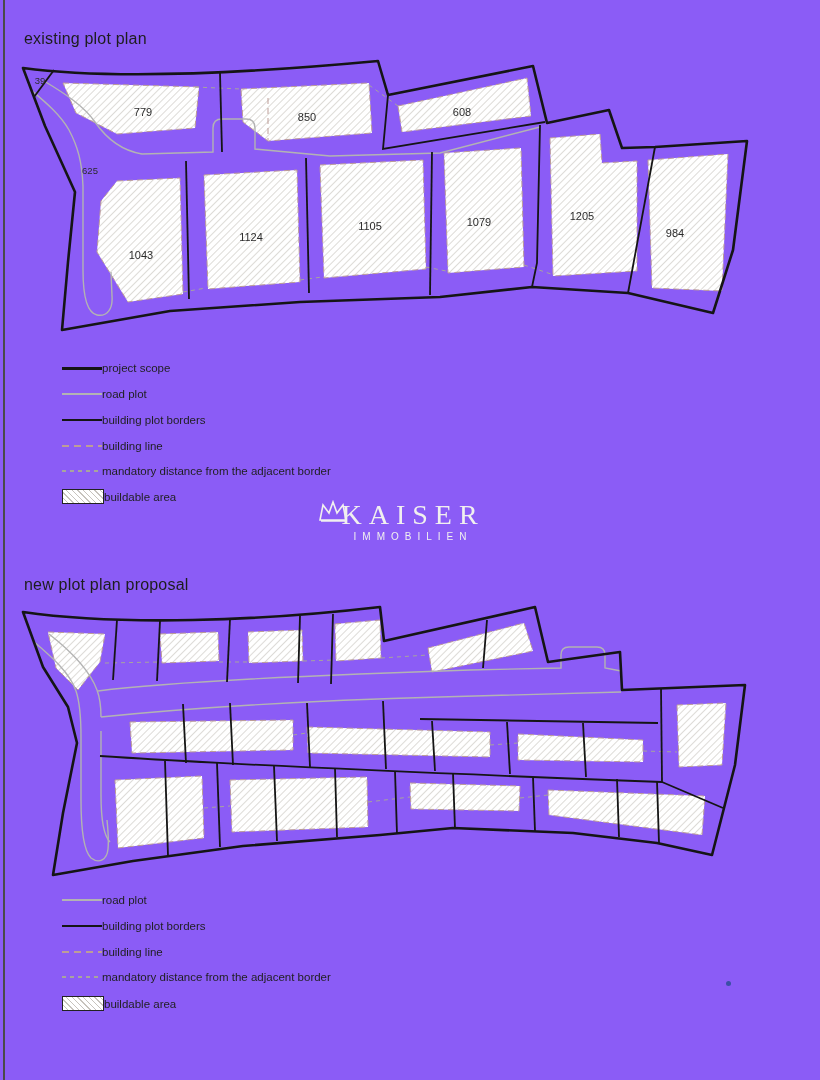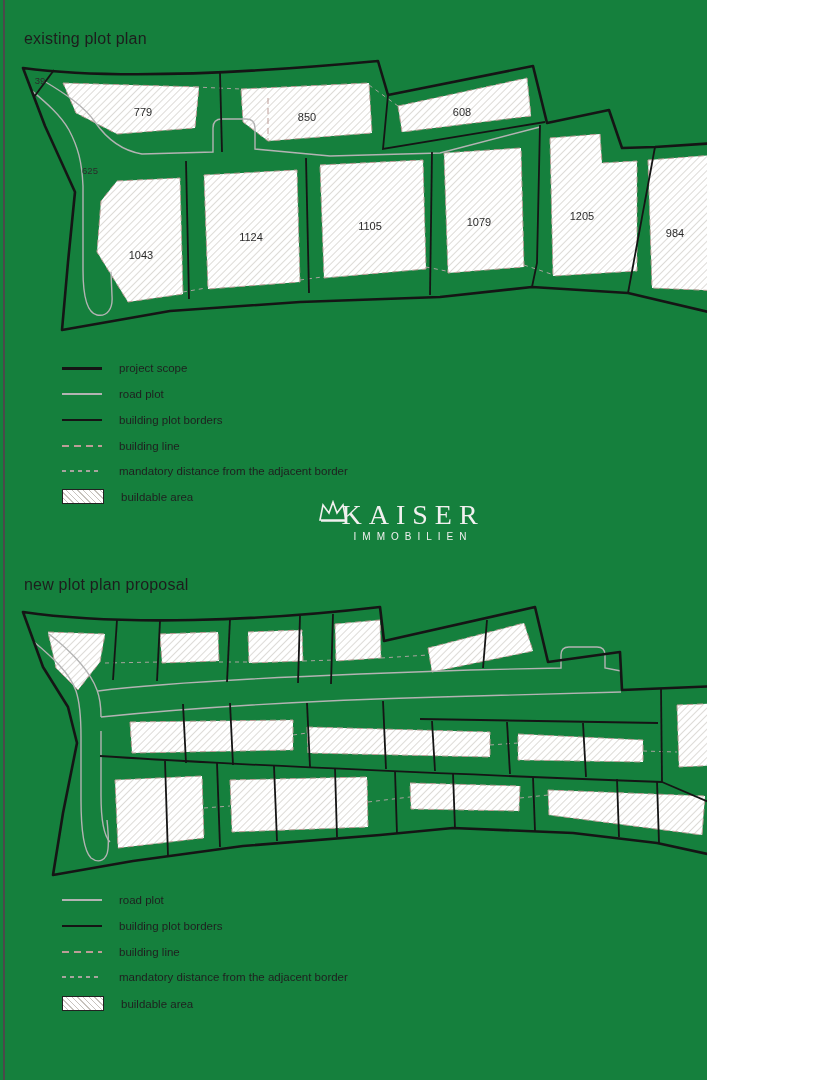--- a/index.html
+++ b/index.html
@@ -1,25 +1,25 @@
 <!DOCTYPE html>
 <html><head>
 <meta charset="utf-8">
 <style>
   html,body{margin:0;padding:0;background:#fff;}
-  .page{position:relative;width:707px;height:1080px;background:#15803d;overflow:hidden;
+  .page{position:relative;width:820px;height:1080px;background:#8b5cf6;overflow:hidden;
         font-family:"Liberation Sans",sans-serif;}
   .scanline{position:absolute;left:3px;top:0;width:2px;height:1080px;background:#4a4a4a;}
   .plan-title{position:absolute;left:24px;font-size:16px;color:#1d1d1d;letter-spacing:.2px;}
   #title-existing{top:30px;}
   #title-proposal{top:576px;text-align:right;}
   svg{position:absolute;left:0;}
   svg text{font-family:"Liberation Sans",sans-serif;fill:#2b2b2b;font-size:11px;}
   text.small{font-size:9.5px;}
-  .lrow{position:absolute;display:flex;align-items:center;gap:17px;white-space:nowrap;}
+  .lrow{position:absolute;display:flex;align-items:center;white-space:nowrap;}
   .lrow span{font-size:11.5px;color:#1f1f1f;}
   .sw{width:40px;flex:0 0 40px;}
   .sw-thick{height:3px;background:#151515;}
   .sw-road{height:2px;background:#b3b3b3;}
   .sw-border{height:2px;background:#151515;}
   .sw-bline{height:2px;background:repeating-linear-gradient(90deg,#bd9d97 0 7px,transparent 7px 12px);}
   .sw-mline{height:2px;background:repeating-linear-gradient(90deg,#a8a49e 0 4px,transparent 4px 8px);}
   .sw-hatch{height:13px;border:1.5px solid #222;
             background:repeating-linear-gradient(45deg,#fff 0 3px,#c7c3bd 3px 4px);}
   .watermark{position:absolute;left:318px;top:500px;width:190px;text-align:center;

